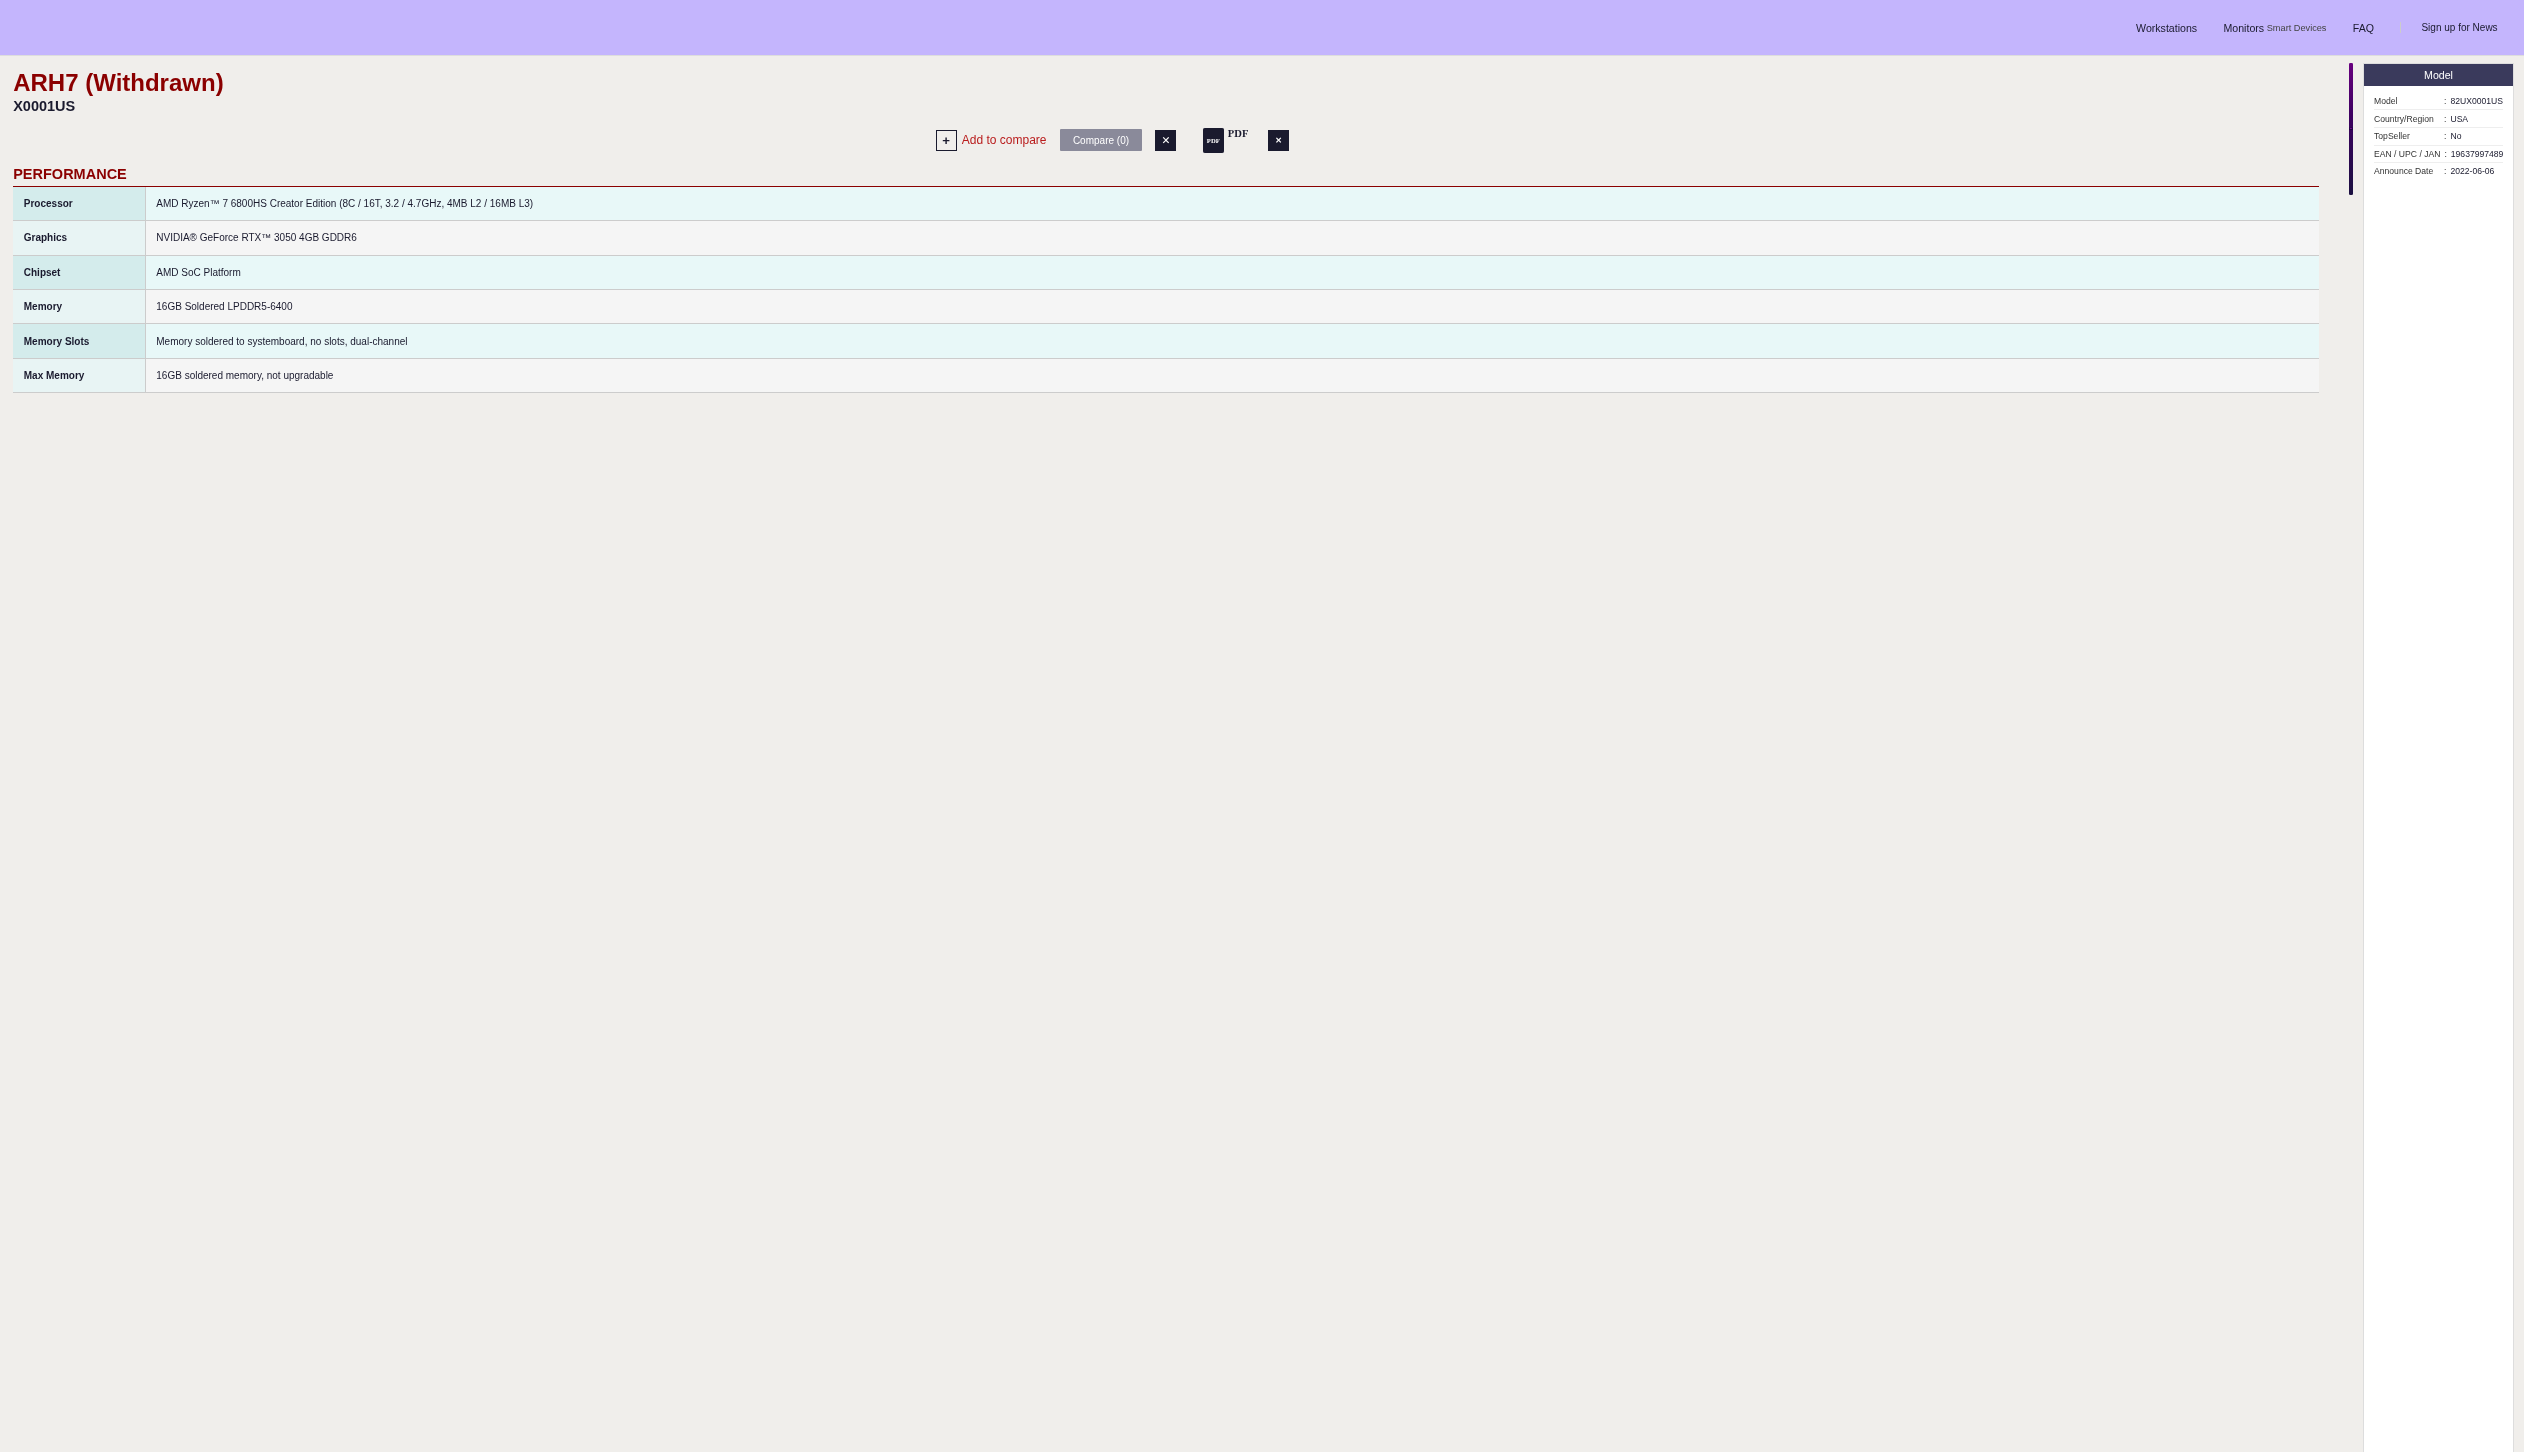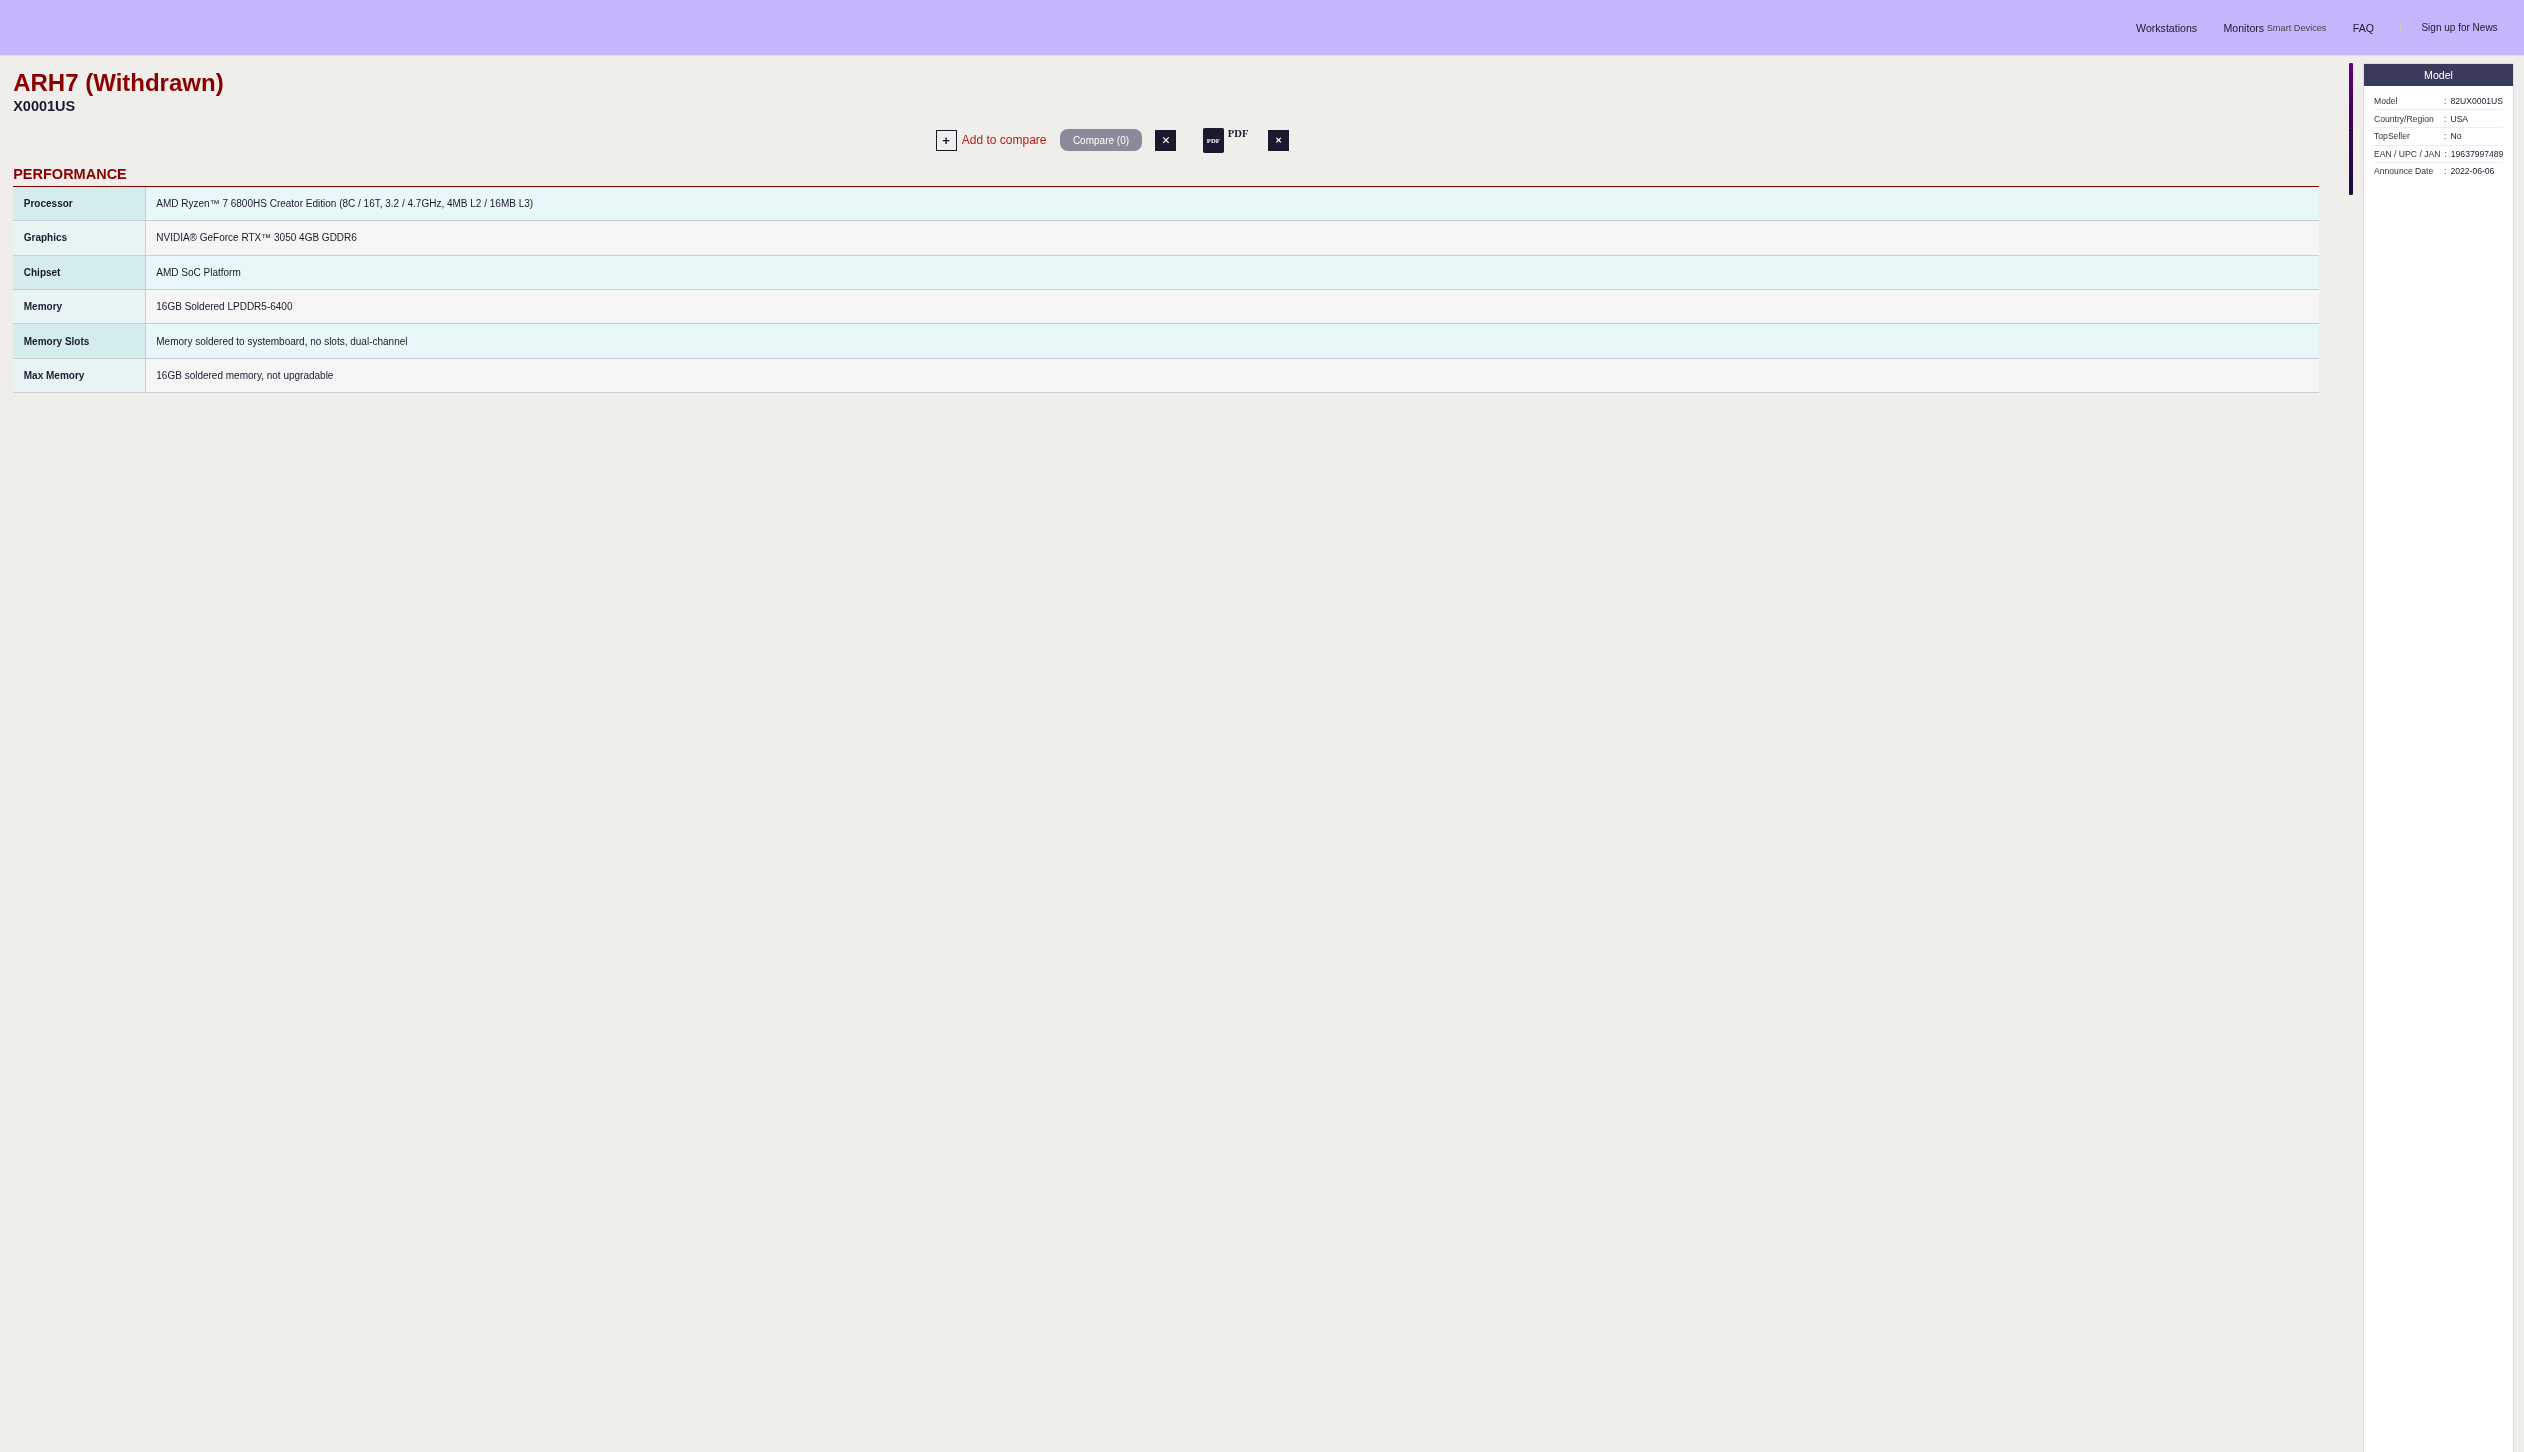--- a/index.html
+++ b/index.html
@@ -105,21 +105,21 @@
       font-size: 12px;
       color: #b91c1c;
     }
     .compare-count-btn {
       background: #8a8a9a;
       color: #fff;
       border: none;
       padding: 5.3px 13.2px;
       font-size: 10px;
       cursor: pointer;
-      border-radius: 8px;
+      border-radius: 1px;
     }
     .close-compare-btn {
       background: #1a1a2e;
       color: #fff;
       border: none;
       width: 21px;
       height: 21px;
       font-size: 10.6px;
       cursor: pointer;
       display: flex;

